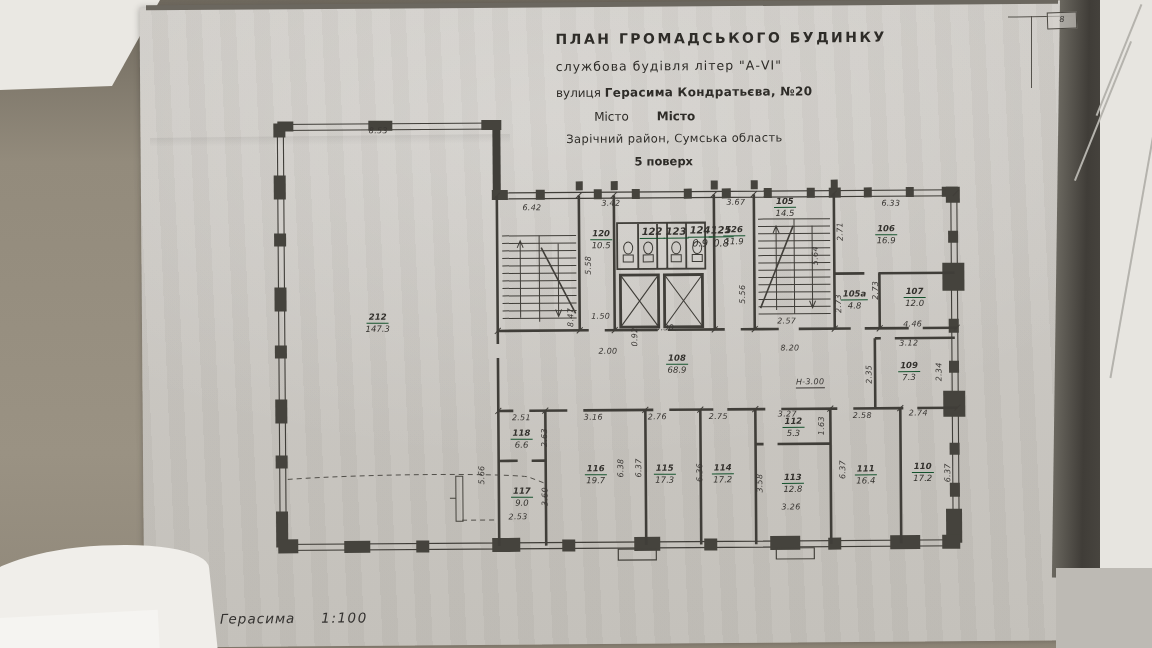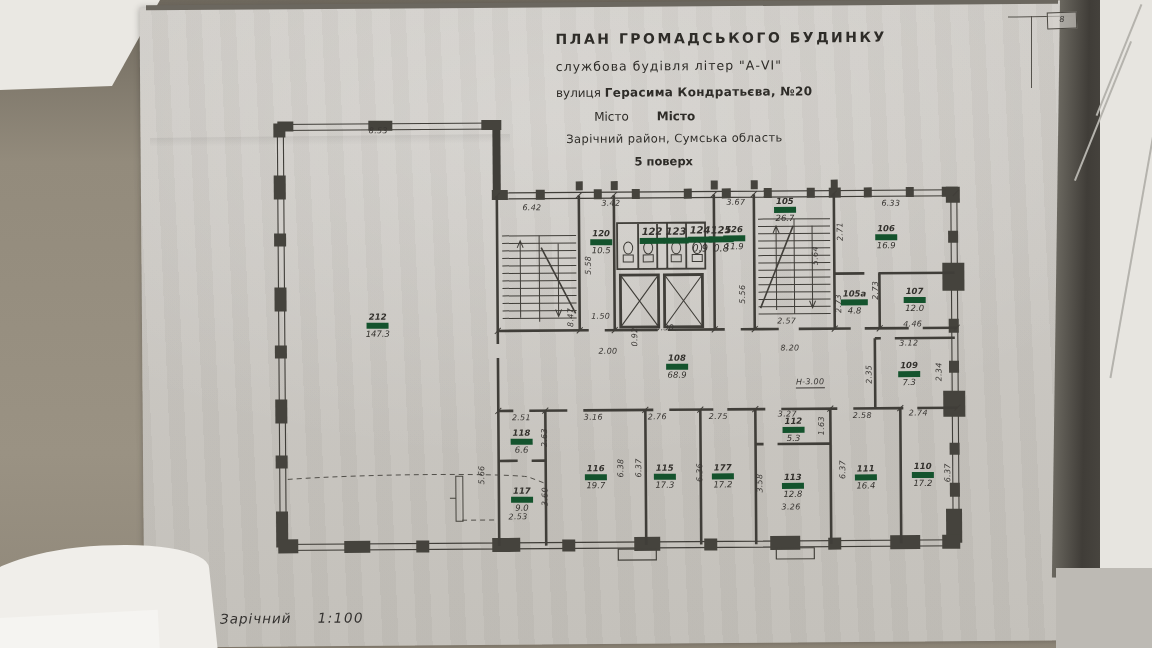--- a/index.html
+++ b/index.html
@@ -50,21 +50,21 @@
     transform:rotate(-2deg);background:rgba(215,212,206,0.6);}
   
   .plan{left:165px;top:85px;width:940px;height:560px;transform:rotate(-0.4deg);}
   .plan svg{position:absolute;left:0;top:0;}
   .dim{position:absolute;font:italic 8px "DejaVu Sans",sans-serif;color:#3a3734;
     white-space:nowrap;transform:translate(-50%,-50%);letter-spacing:0.3px;}
   .dim.v{transform:translate(-50%,-50%) rotate(-90deg);}
   .dim.u{border-bottom:1px solid #3a3734;padding-bottom:1px;}
   .room{position:absolute;transform:translate(-50%,0);text-align:center;
     font:italic 8.5px "DejaVu Sans",sans-serif;color:#33312d;line-height:1.3;}
-  .room .num{display:inline-block;padding:0 2px 0;border-bottom:6px solid #14532d;font-weight:bold;}
+  .room .num{display:inline-block;padding:0 2px 0;border-bottom:1px solid #14532d;font-weight:bold;}
   .room .area{display:block;}
   .room.small{font-size:10px;line-height:1.15;padding-left:48px;}
   .scale{left:220px;top:610px;font:italic 13.5px "DejaVu Sans",sans-serif;color:#343230;
     letter-spacing:1px;transform:rotate(-0.5deg);}
   .scale b{margin-left:26px;font-weight:normal;letter-spacing:1.5px;}
 </style>
 </head>
 <body>
 
 <div class="abs corner-tl"></div>
@@ -222,31 +222,31 @@
   </g>
 </svg>
 
 <div class="room" style="left:213px;top:225px"><span class="num">212</span><span class="area">147.3</span></div>
 <div class="room" style="left:437px;top:143px"><span class="num">120</span><span class="area">10.5</span></div>
 <div class="room small" style="left:464px;top:141px"><span class="num">122</span></div>
 <div class="room small" style="left:488px;top:141px"><span class="num">123</span></div>
 <div class="room small" style="left:512px;top:140px"><span class="num">124</span><span class="area">0.9</span></div>
 <div class="room small" style="left:533px;top:140px"><span class="num">125</span><span class="area">0.8</span></div>
 <div class="room" style="left:570px;top:140px"><span class="num">126</span><span class="area">11.9</span></div>
-<div class="room" style="left:621px;top:112px"><span class="num">105</span><span class="area">26.7</span></div>
+<div class="room" style="left:621px;top:112px"><span class="num">105</span><span class="area">14.5</span></div>
 <div class="room" style="left:722px;top:140px"><span class="num">106</span><span class="area">16.9</span></div>
 <div class="room" style="left:690px;top:205px"><span class="num">105а</span><span class="area">4.8</span></div>
 <div class="room" style="left:750px;top:203px"><span class="num">107</span><span class="area">12.0</span></div>
 <div class="room" style="left:512px;top:268px"><span class="num">108</span><span class="area">68.9</span></div>
 <div class="room" style="left:744px;top:277px"><span class="num">109</span><span class="area">7.3</span></div>
 <div class="room" style="left:356px;top:342px"><span class="num">118</span><span class="area">6.6</span></div>
 <div class="room" style="left:356px;top:400px"><span class="num">117</span><span class="area">9.0</span></div>
 <div class="room" style="left:430px;top:378px"><span class="num">116</span><span class="area">19.7</span></div>
 <div class="room" style="left:499px;top:378px"><span class="num">115</span><span class="area">17.3</span></div>
-<div class="room" style="left:557px;top:378px"><span class="num">177</span><span class="area">17.2</span></div>
+<div class="room" style="left:557px;top:378px"><span class="num">114</span><span class="area">17.2</span></div>
 <div class="room" style="left:628px;top:332px"><span class="num">112</span><span class="area">5.3</span></div>
 <div class="room" style="left:627px;top:388px"><span class="num">113</span><span class="area">12.8</span></div>
 <div class="room" style="left:700px;top:380px"><span class="num">111</span><span class="area">16.4</span></div>
 <div class="room" style="left:757px;top:378px"><span class="num">110</span><span class="area">17.2</span></div>
 
 <div class="dim" style="left:215px;top:44px">8.53</div>
 <div class="dim" style="left:368px;top:122px">6.42</div>
 <div class="dim" style="left:447px;top:118px">3.42</div>
 <div class="dim" style="left:572px;top:118px">3.67</div>
 <div class="dim" style="left:727px;top:120px">6.33</div>
@@ -282,13 +282,13 @@
 <div class="dim v" style="left:316px;top:389px">5.66</div>
 <div class="dim v" style="left:455px;top:383px">6.38</div>
 <div class="dim v" style="left:473px;top:383px">6.37</div>
 <div class="dim v" style="left:534px;top:388px">6.36</div>
 <div class="dim v" style="left:656px;top:342px">1.63</div>
 <div class="dim v" style="left:594px;top:399px">3.58</div>
 <div class="dim v" style="left:677px;top:386px">6.37</div>
 <div class="dim v" style="left:782px;top:390px">6.37</div>
 </div>
 
-<div class="abs scale"><span>Зарічний</span><b>1:100</b></div>
+<div class="abs scale"><span>Герасима</span><b>1:100</b></div>
 
 </body></html>

